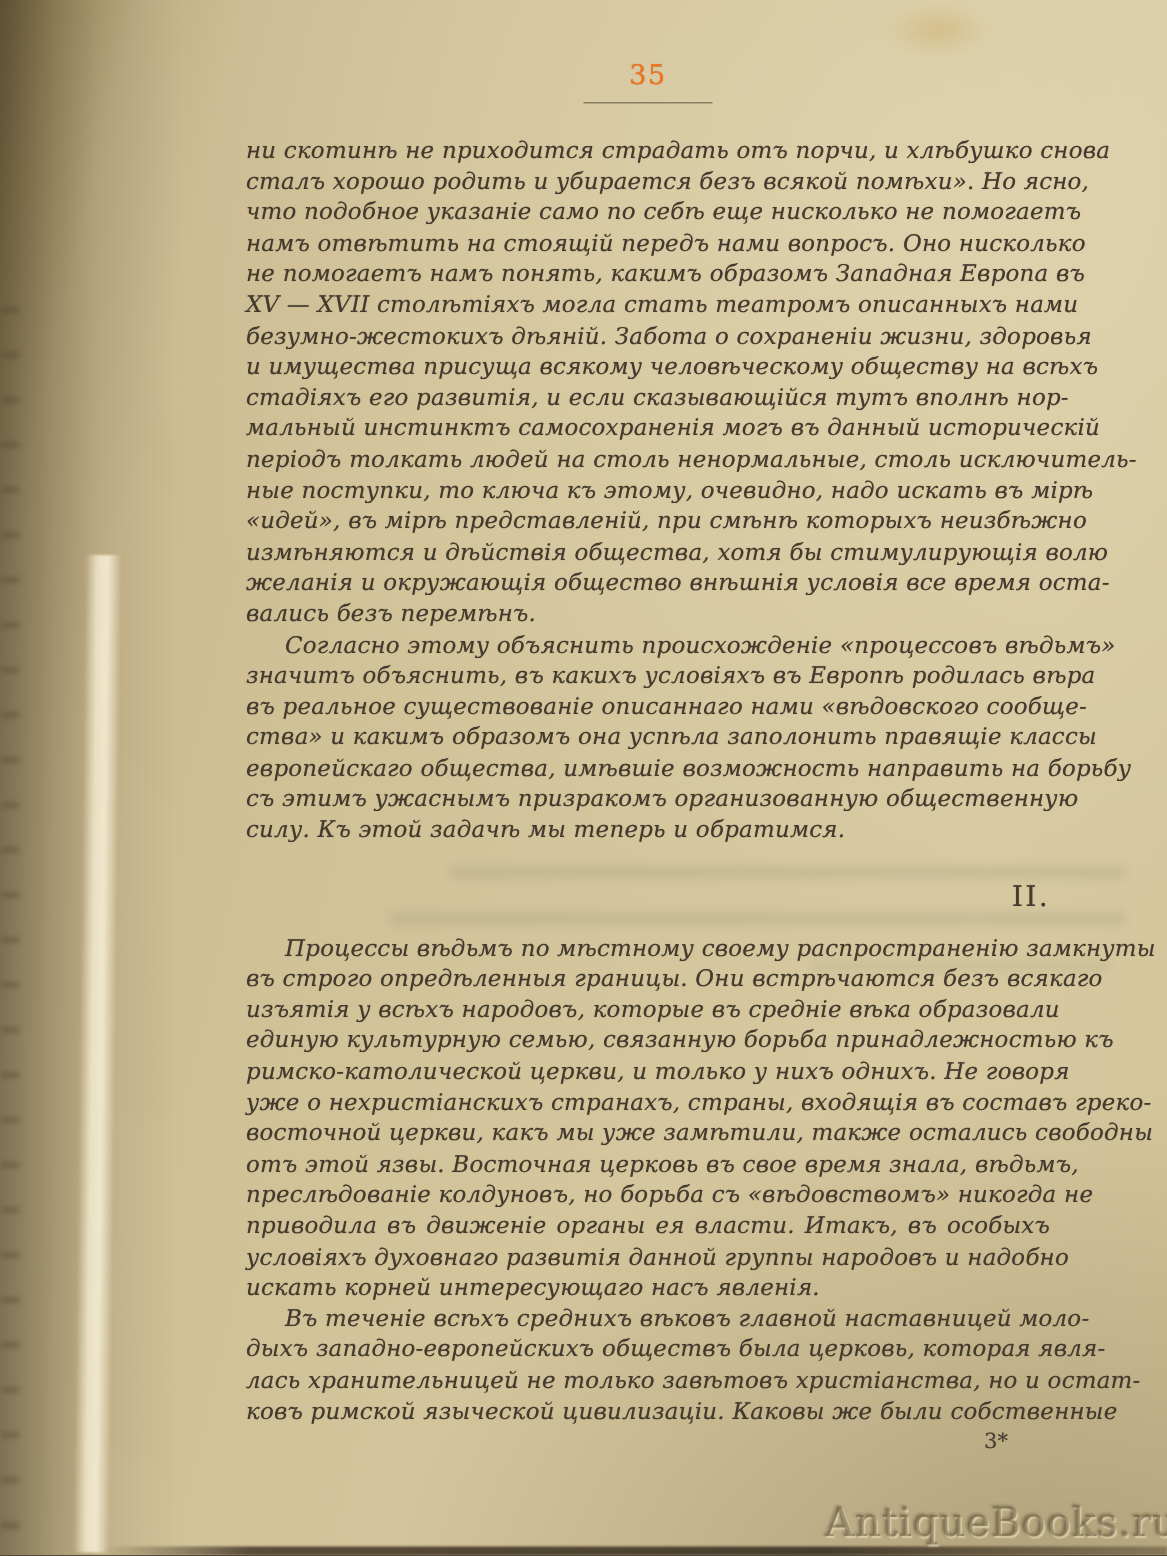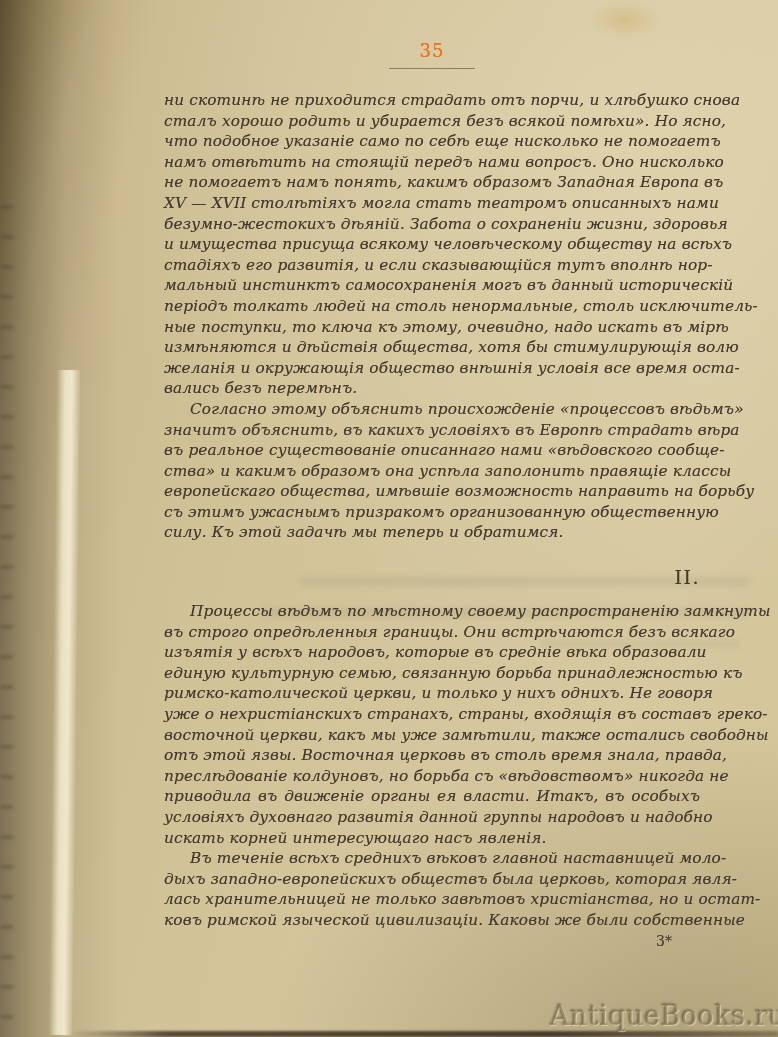--- a/index.html
+++ b/index.html
@@ -110,43 +110,44 @@
           <div class="line">что подобное указаніе само по себѣ еще нисколько не помогаетъ</div>
           <div class="line">намъ отвѣтить на стоящій передъ нами вопросъ. Оно нисколько</div>
           <div class="line">не помогаетъ намъ понять, какимъ образомъ Западная Европа въ</div>
           <div class="line">XV — XVII столѣтіяхъ могла стать театромъ описанныхъ нами</div>
           <div class="line">безумно-жестокихъ дѣяній. Забота о сохраненіи жизни, здоровья</div>
           <div class="line">и имущества присуща всякому человѣческому обществу на всѣхъ</div>
           <div class="line">стадіяхъ его развитія, и если сказывающійся тутъ вполнѣ нор-</div>
           <div class="line">мальный инстинктъ самосохраненія могъ въ данный историческій</div>
           <div class="line">періодъ толкать людей на столь ненормальные, столь исключитель-</div>
           <div class="line">ные поступки, то ключа къ этому, очевидно, надо искать въ мірѣ</div>
+          <div class="line">«идей», въ мірѣ представленій, при смѣнѣ которыхъ неизбѣжно</div>
           <div class="line">измѣняются и дѣйствія общества, хотя бы стимулирующія волю</div>
           <div class="line">желанія и окружающія общество внѣшнія условія все время оста-</div>
           <div class="line last">вались безъ перемѣнъ.</div>
         </div>
         <div class="para">
           <div class="line ind">Согласно этому объяснить происхожденіе «процессовъ вѣдьмъ»</div>
-          <div class="line">значитъ объяснить, въ какихъ условіяхъ въ Европѣ страдать вѣра</div>
+          <div class="line">значитъ объяснить, въ какихъ условіяхъ въ Европѣ родилась вѣра</div>
           <div class="line">въ реальное существованіе описаннаго нами «вѣдовского сообще-</div>
           <div class="line">ства» и какимъ образомъ она успѣла заполонить правящіе классы</div>
           <div class="line">европейскаго общества, имѣвшіе возможность направить на борьбу</div>
           <div class="line">съ этимъ ужаснымъ призракомъ организованную общественную</div>
           <div class="line last">силу. Къ этой задачѣ мы теперь и обратимся.</div>
         </div>
         <div class="section-heading">II.</div>
         <div class="para">
           <div class="line ind">Процессы вѣдьмъ по мѣстному своему распространенію замкнуты</div>
           <div class="line">въ строго опредѣленныя границы. Они встрѣчаются безъ всякаго</div>
           <div class="line">изъятія у всѣхъ народовъ, которые въ средніе вѣка образовали</div>
           <div class="line">единую культурную семью, связанную борьба принадлежностью къ</div>
           <div class="line">римско-католической церкви, и только у нихъ однихъ. Не говоря</div>
           <div class="line">уже о нехристіанскихъ странахъ, страны, входящія въ составъ греко-</div>
           <div class="line">восточной церкви, какъ мы уже замѣтили, также остались свободны</div>
-          <div class="line">отъ этой язвы. Восточная церковь въ столь время знала, правда,</div>
+          <div class="line">отъ этой язвы. Восточная церковь въ свое время знала, вѣдьмъ,</div>
           <div class="line">преслѣдованіе колдуновъ, но борьба съ «вѣдовствомъ» никогда не</div>
           <div class="line">приводила въ движеніе органы ея власти. Итакъ, въ особыхъ</div>
           <div class="line">условіяхъ духовнаго развитія данной группы народовъ и надобно</div>
           <div class="line last">искать корней интересующаго насъ явленія.</div>
         </div>
         <div class="para">
           <div class="line ind">Въ теченіе всѣхъ среднихъ вѣковъ главной наставницей моло-</div>
           <div class="line">дыхъ западно-европейскихъ обществъ была церковь, которая явля-</div>
           <div class="line">лась хранительницей не только завѣтовъ христіанства, но и остат-</div>
           <div class="line last">ковъ римской языческой цивилизаціи. Каковы же были собственные</div>

